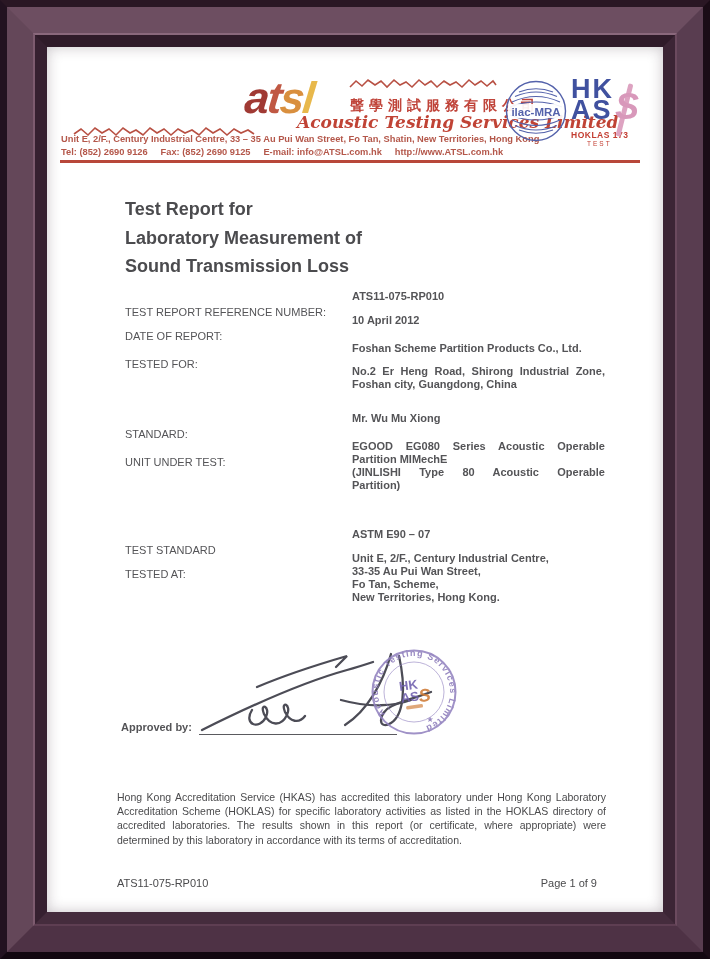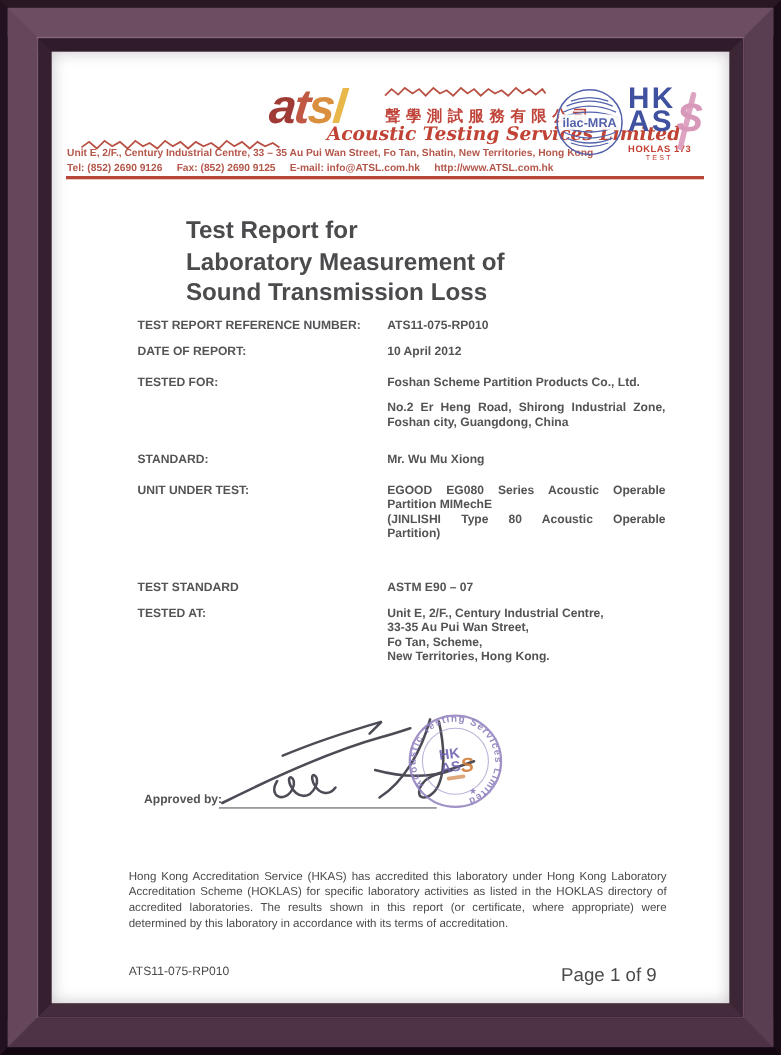--- a/index.html
+++ b/index.html
@@ -76,52 +76,52 @@
   }
   .hkas-s{
     position:absolute;right:2px;top:10px;font-size:36px;font-style:italic;
     font-weight:bold;color:#d898ba;line-height:36px;
   }
   .hoklas{margin-top:9px;font-size:8.5px;font-weight:bold;color:#c33d31;letter-spacing:.5px;}
   .hoklas-sub{font-size:6.5px;color:#c33d31;letter-spacing:2px;margin-left:16px;}
   
   .title{
     position:absolute;left:78px;top:148px;
-    font-size:22px;font-weight:bold;color:#4b4b4e;line-height:28.5px;margin-left:44px;
+    font-size:18px;font-weight:bold;color:#4b4b4e;line-height:28.5px;
   }
   .row{position:absolute;left:78px;}
   .row .lab{
-    position:absolute;left:0;top:0;width:225px;
-    font-size:11px;font-weight:bold;color:#55555 7;color:#545457;white-space:nowrap;
+    position:absolute;left:0;top:16px;width:225px;
+    font-size:11px;font-weight:normal;color:#55555 7;color:#545457;white-space:nowrap;
   }
   .row .val{
     position:absolute;left:227px;top:0;width:253px;
     font-size:11px;font-weight:bold;color:#545457;line-height:13px;
   }
   .val.nowrap{white-space:nowrap;}
   .vline{font-size:11px;font-weight:bold;color:#545457;line-height:13px;}
   .vline.just{text-align:justify;text-align-last:justify;}
   
   .sig-svg{position:absolute;left:148px;top:596px;}
   .stamp{position:absolute;left:323px;top:601px;opacity:.88;}
-  .approved{position:absolute;left:84px;top:674px;font-size:11px;font-weight:bold;color:#545457;}
+  .approved{position:absolute;left:74px;top:674px;font-size:11px;font-weight:bold;color:#545457;}
   .sig-line{position:absolute;left:152px;top:687px;width:198px;border-top:1.6px solid #5a5a5e;}
   .sig-name{
     position:absolute;left:155px;top:690px;
     font-size:11px;font-weight:bold;color:#545457;line-height:12.5px;white-space:nowrap;
   }
   
   .accred{
     position:absolute;left:70px;top:743px;width:489px;
     font-size:10.5px;color:#4a4a4c;line-height:14.2px;
     text-align:justify;
   }
   .repro{position:absolute;left:70px;top:805px;font-size:10.5px;color:#4a4a4c;}
   .ft-ref{position:absolute;left:70px;top:830px;font-size:11px;color:#4a4a4c;}
-  .ft-page{position:absolute;right:66px;top:830px;font-size:17px;color:#4a4a4c;padding-left:16px;}
+  .ft-page{position:absolute;right:66px;top:830px;font-size:11px;color:#4a4a4c;padding-left:16px;}
 </style>
 </head>
 <body>
 
 <div class="frame-outer">
  <div class="frame-mid">
   <div class="frame-hl">
    <div class="frame-inner">
     <div class="page">
 

